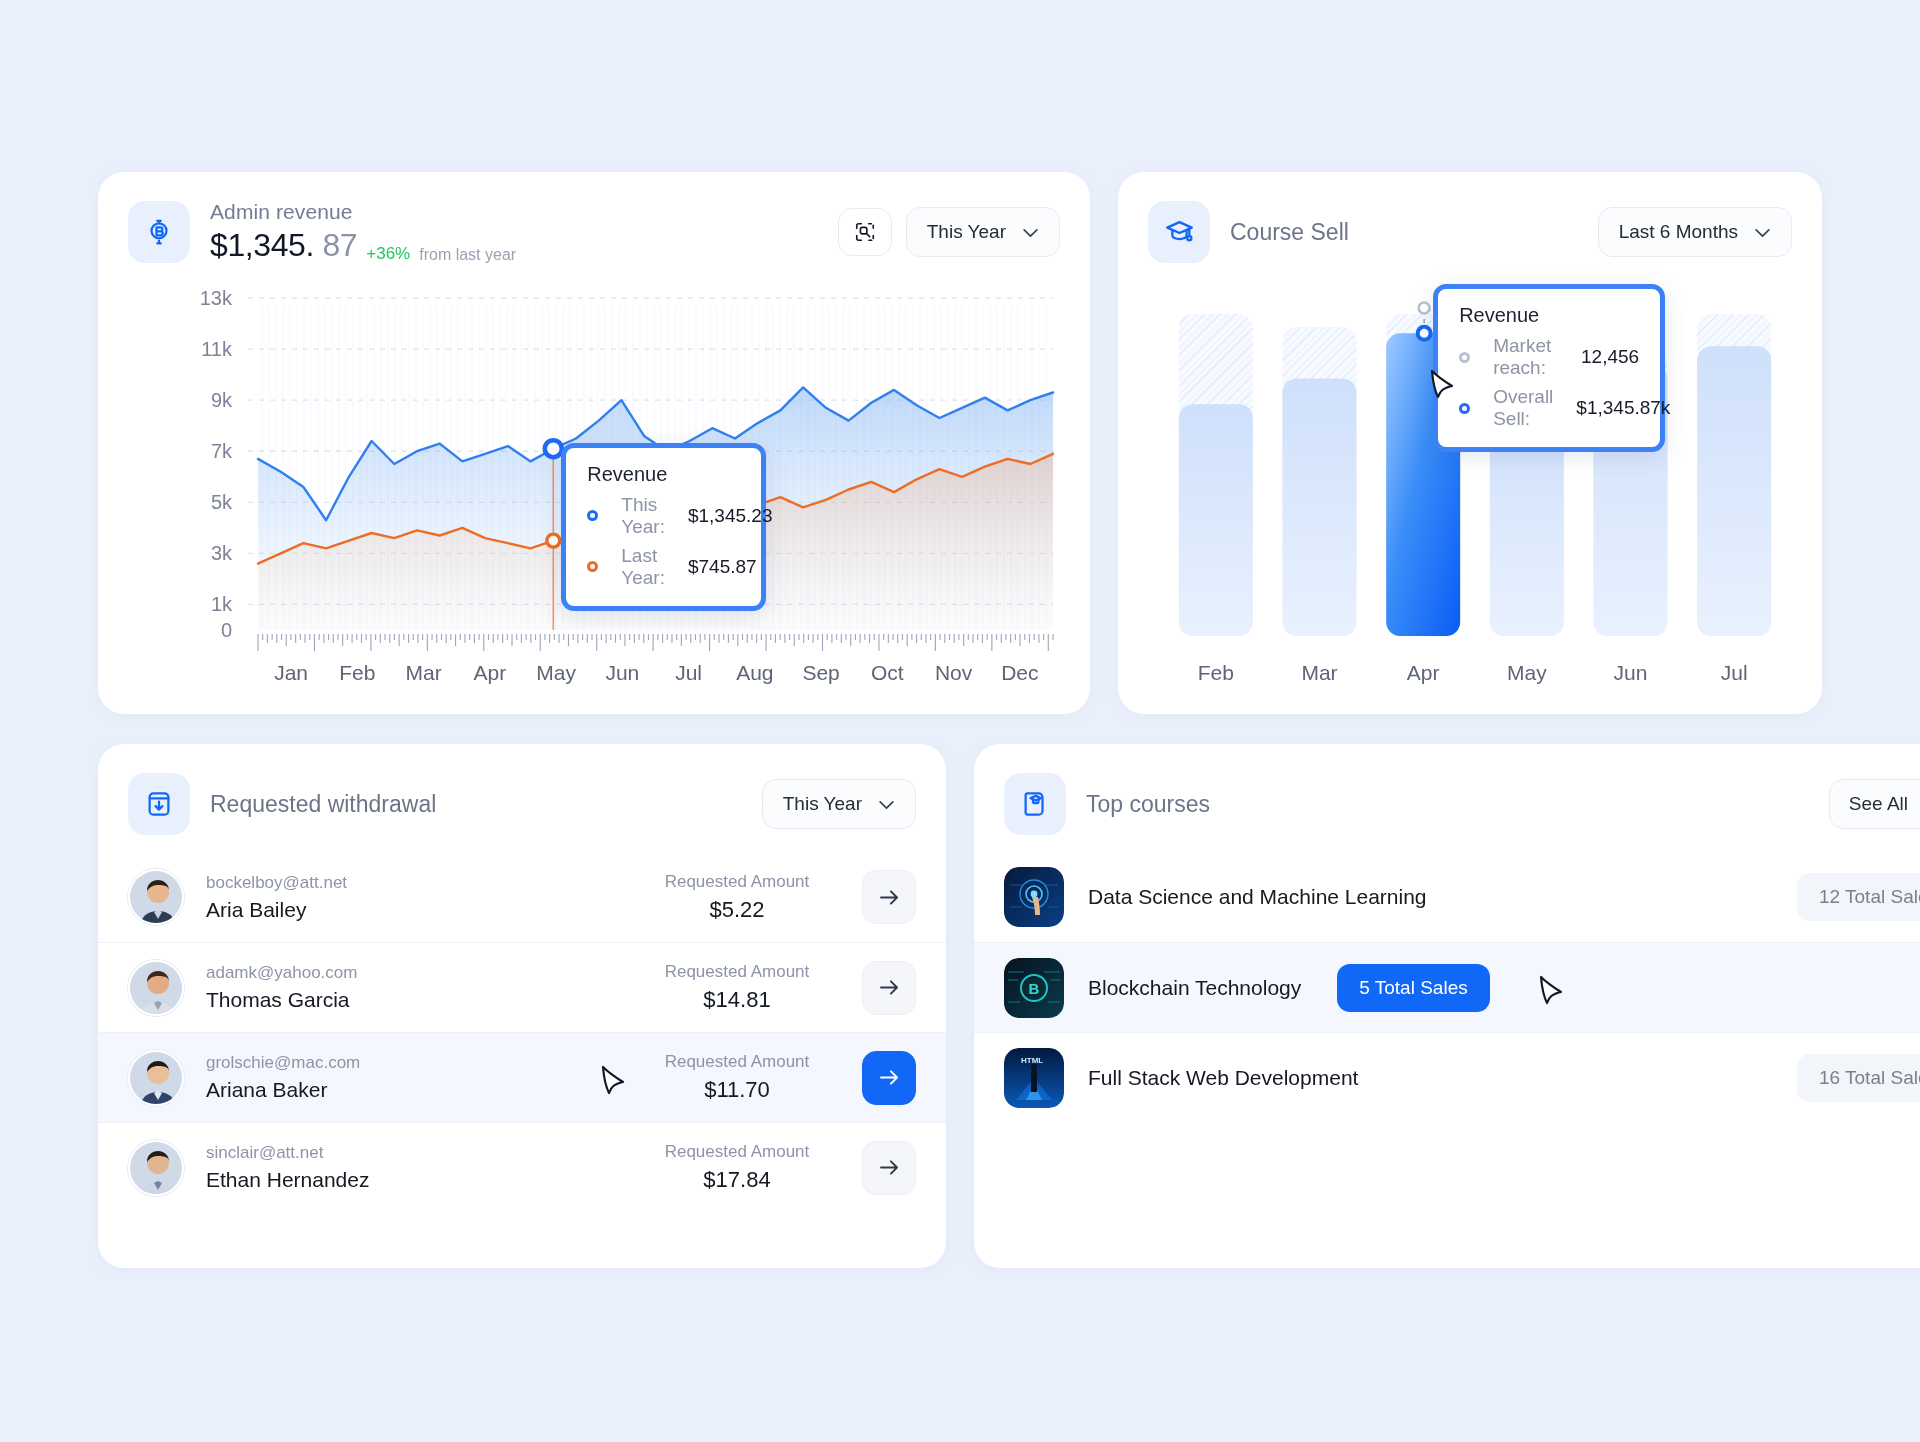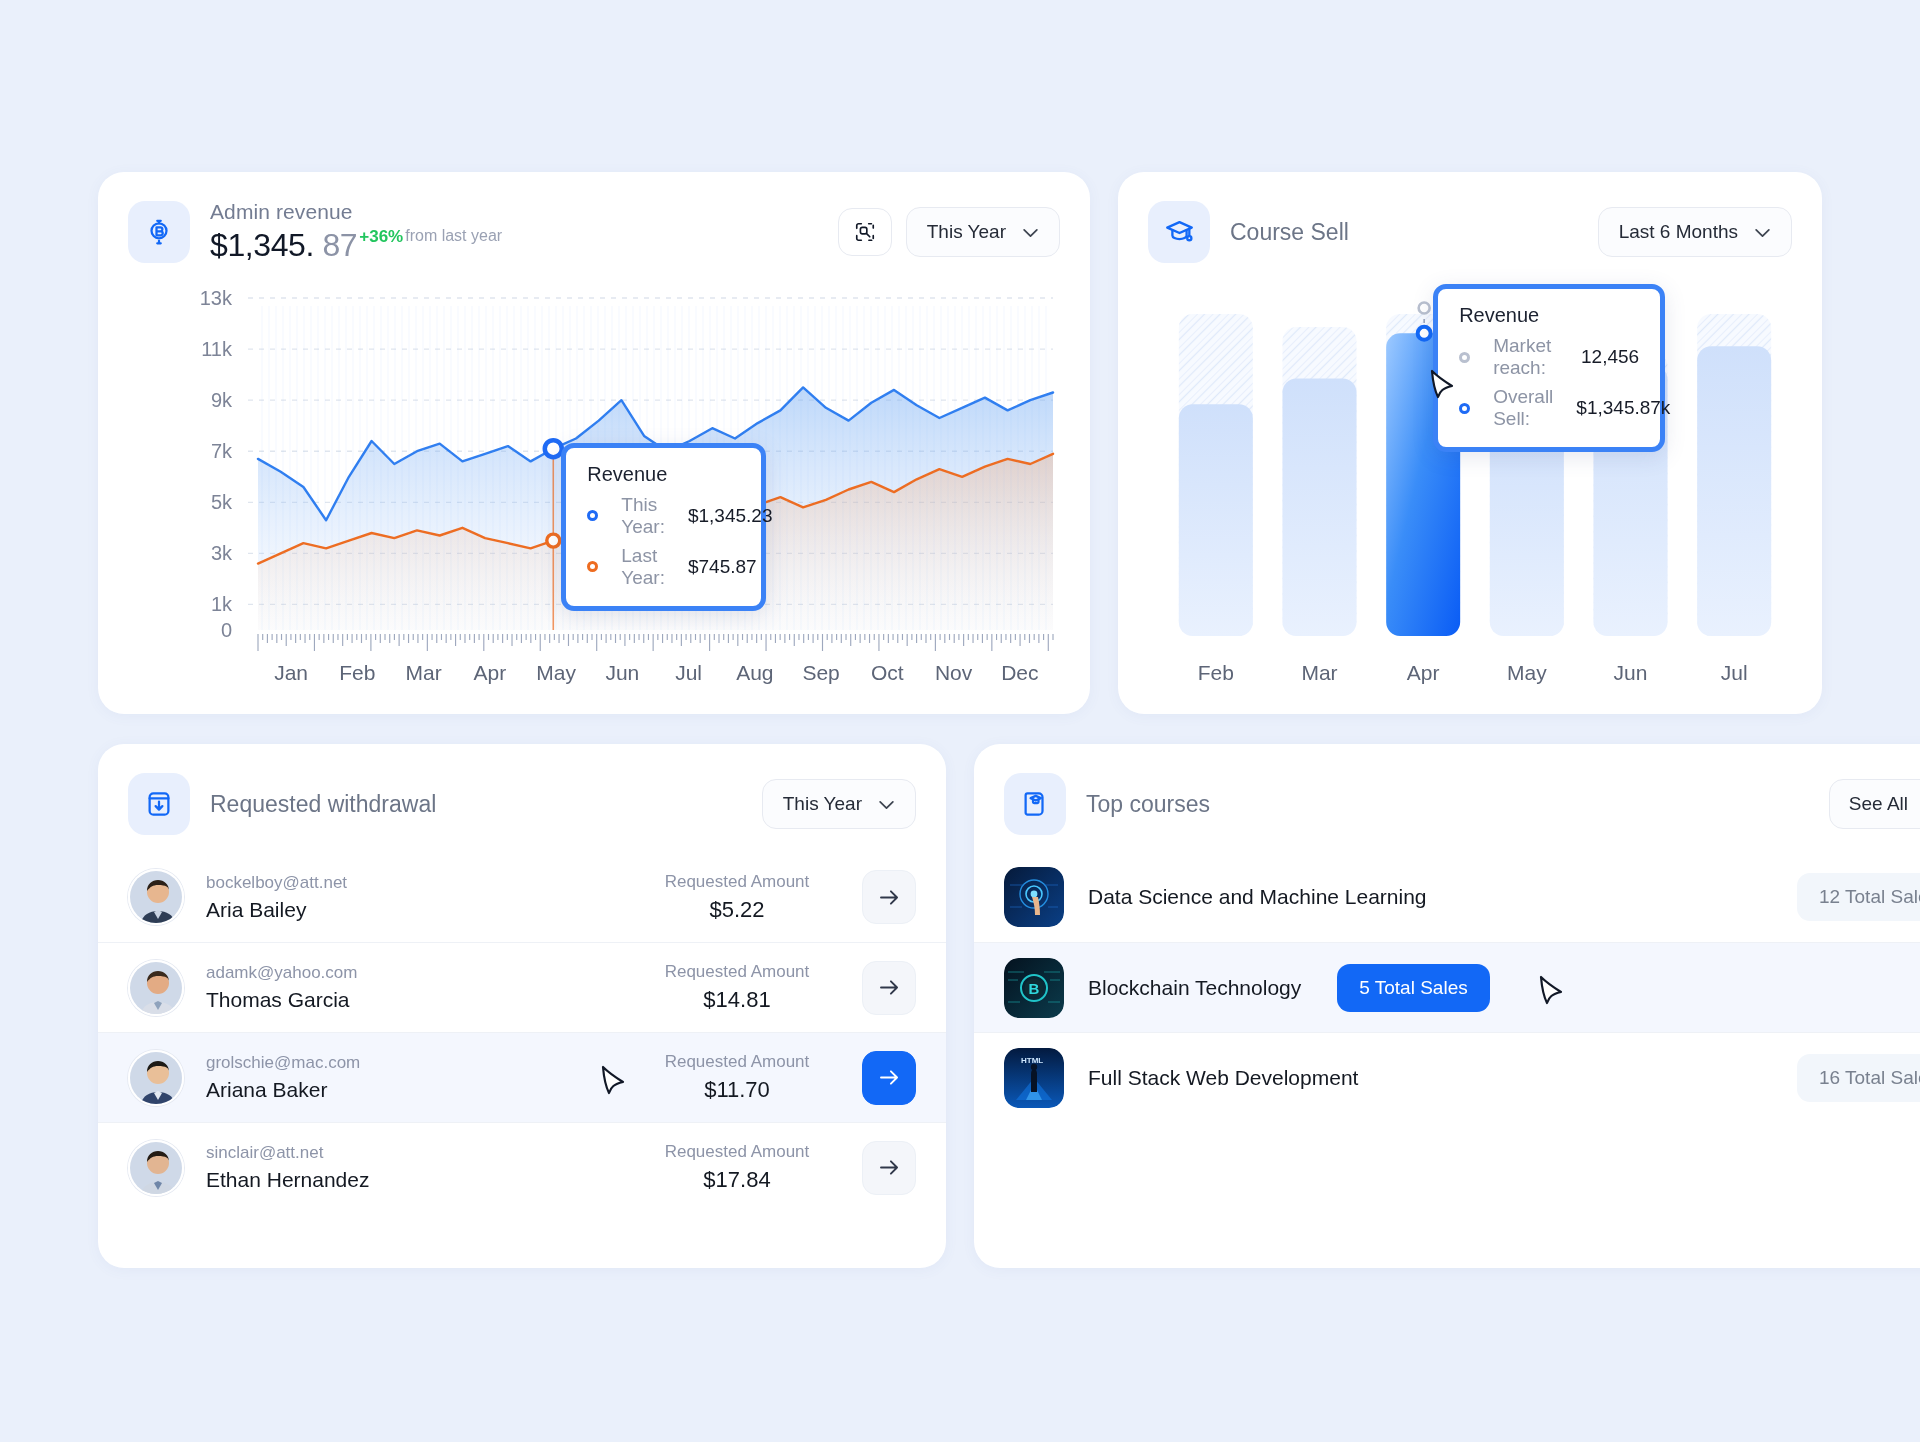--- a/index.html
+++ b/index.html
@@ -33,24 +33,24 @@
     width: 62px; height: 62px; border-radius: 17px;
     background: #e8effd;
     display: flex; align-items: center; justify-content: center;
     flex: 0 0 auto;
   }
   .icon-tile svg { display: block; }
   .head-text { margin-left: 20px; }
   .head-title {
     font-size: 21px; color: #737c92; font-weight: 400; letter-spacing: .1px;
   }
-  .head-value-row { display: flex; align-items: flex-start; gap: 2px; margin-top: 3px; }
+  .head-value-row { display: flex; align-items: flex-end; gap: 9px; margin-top: 3px; }
   .head-value { font-size: 32px; color: #111827; font-weight: 400; letter-spacing: -.4px; }
   .head-value .cents { color: #8c93a6; }
-  .head-delta { font-size: 17px; color: #22c55e; font-weight: 700; }
+  .head-delta { font-size: 17px; color: #22c55e; font-weight: 400; }
   .head-delta-note { font-size: 16px; color: #9aa1b3; }
   .head-spacer { flex: 1 1 auto; }
 
   .plain-title {
     font-size: 23px; color: #6c7587; font-weight: 400; margin-left: 20px;
   }
 
   
   .sq-btn {
     width: 54px; height: 48px; border-radius: 14px;

